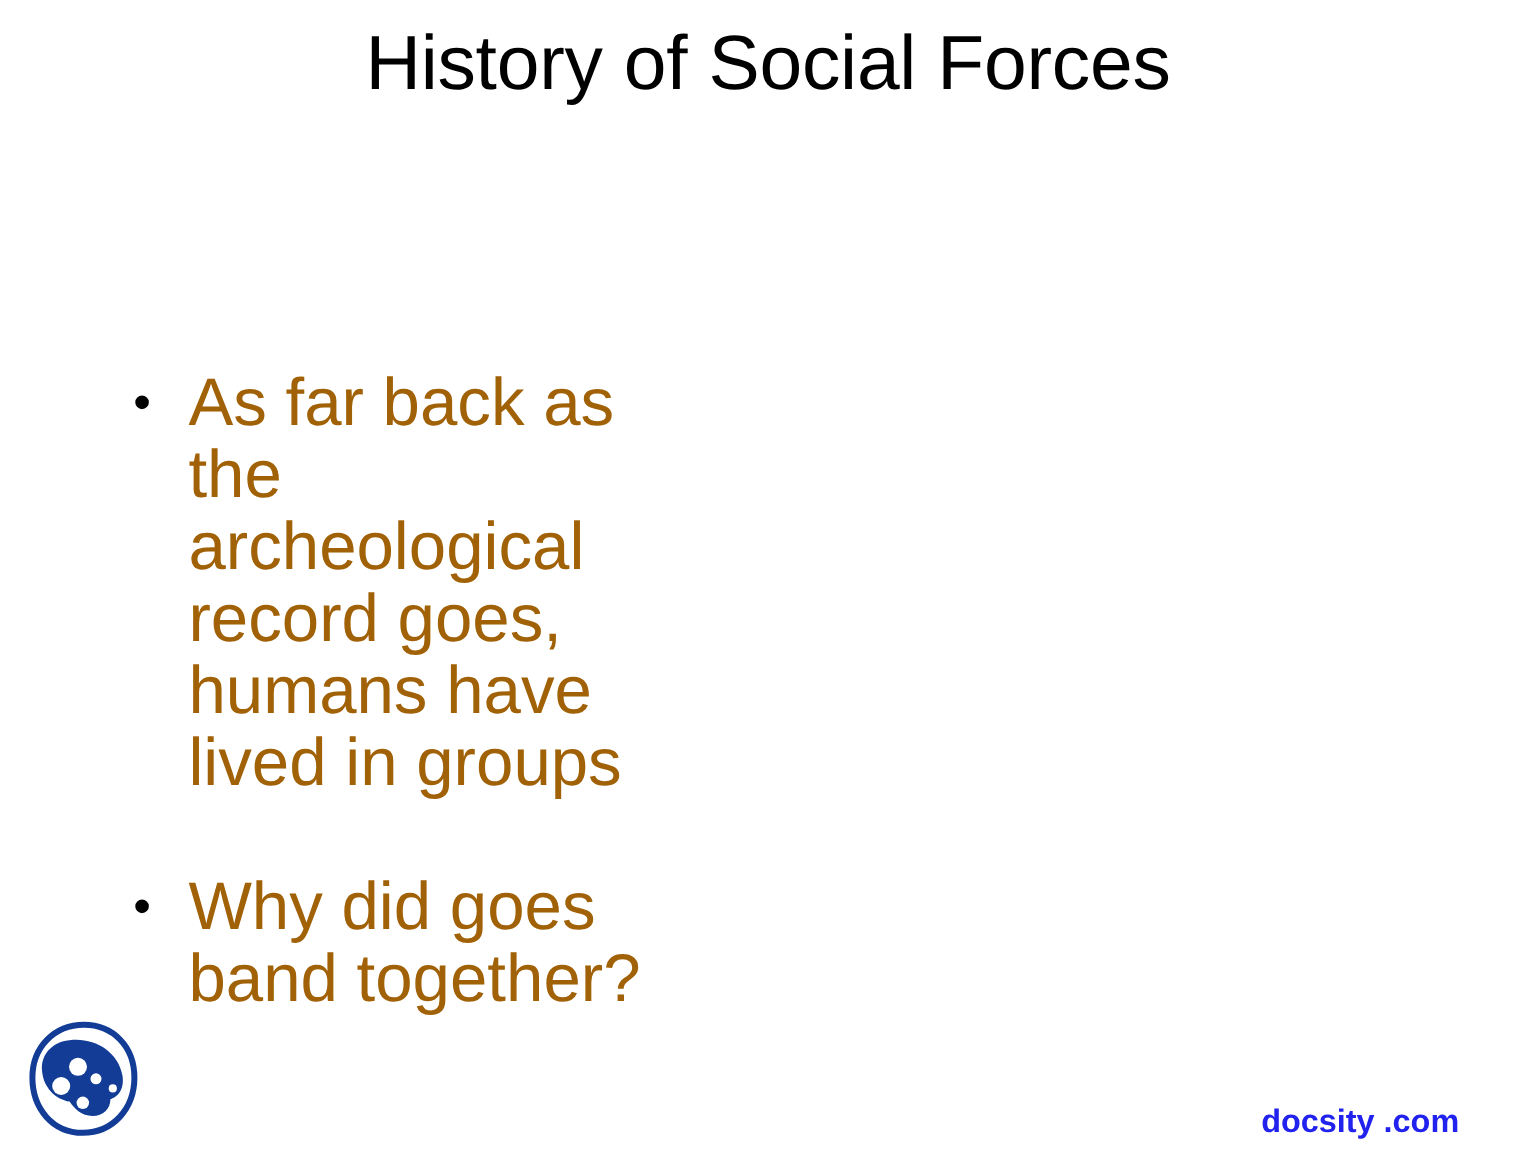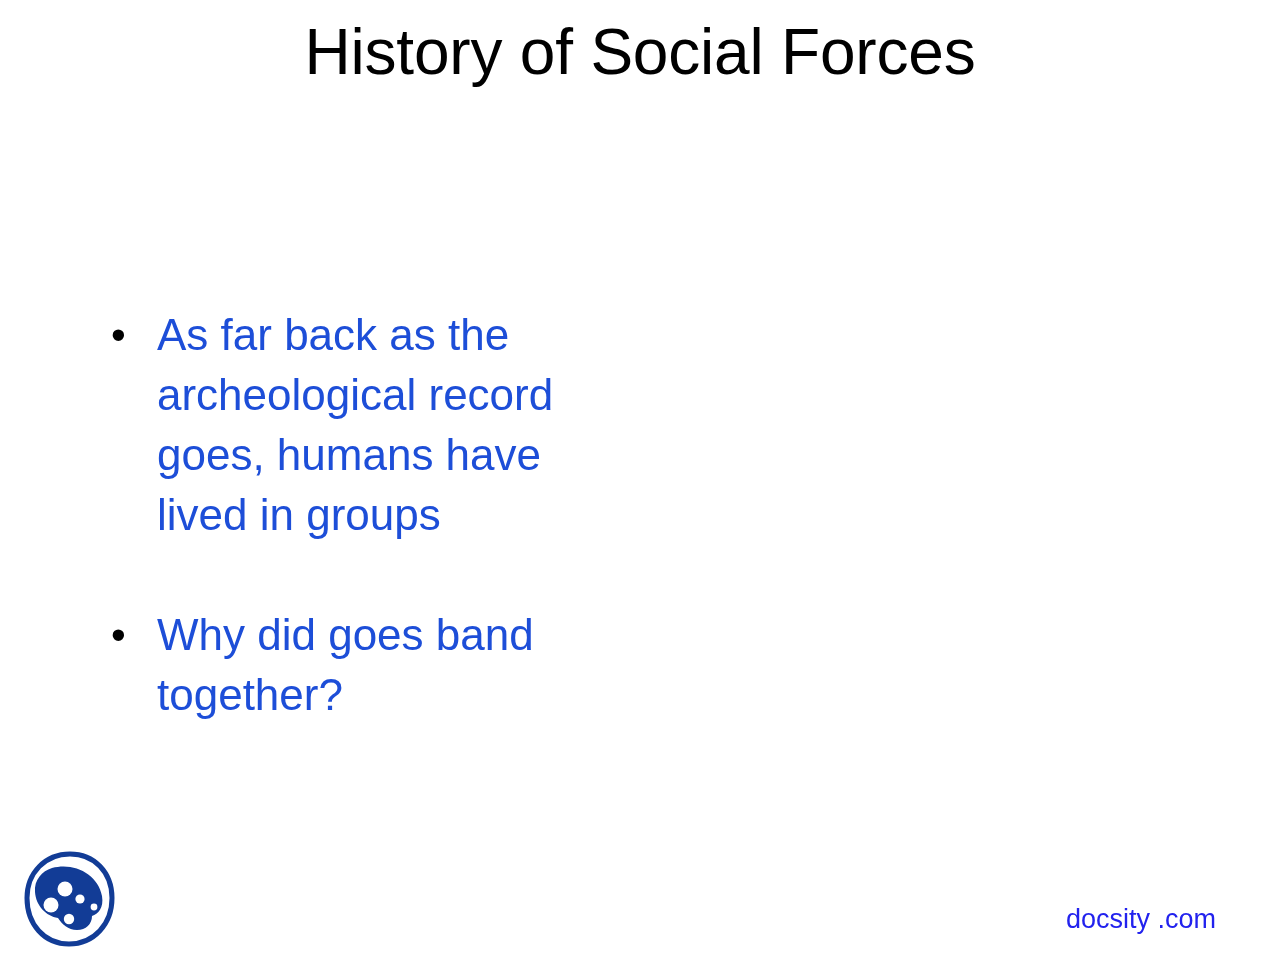--- a/index.html
+++ b/index.html
@@ -57,23 +57,23 @@
     font-size: 42px;
     line-height: 60px;
     text-align: left;
     padding-left: 11px;
     box-sizing: border-box;
     color: #000000;
   }
   .bullet-text {
     flex: 1 1 auto;
     max-width: 420px;
-    font-size: 44px;
+    font-size: 56px;
     line-height: 60px;
-    color: #1d4ed8;
+    color: #a16207;
     word-spacing: 0px;
   }
   .bullet-gap {
     height: 60px;
   }
 
   
   .logo {
     position: absolute;
     left: 22px;
@@ -84,24 +84,24 @@
   .logo svg {
     display: block;
     width: 96px;
     height: 104px;
   }
 
   
   .watermark {
     position: absolute;
     right: 16px;
-    bottom: 26px;
+    bottom: 11px;
     font-size: 27px;
     line-height: 30px;
-    font-weight: 400;
+    font-weight: 700;
     color: #2222ee;
     letter-spacing: 0px;
     white-space: nowrap;
   }
 </style>
 </head>
 <body>
 
 <div class="slide">
 

